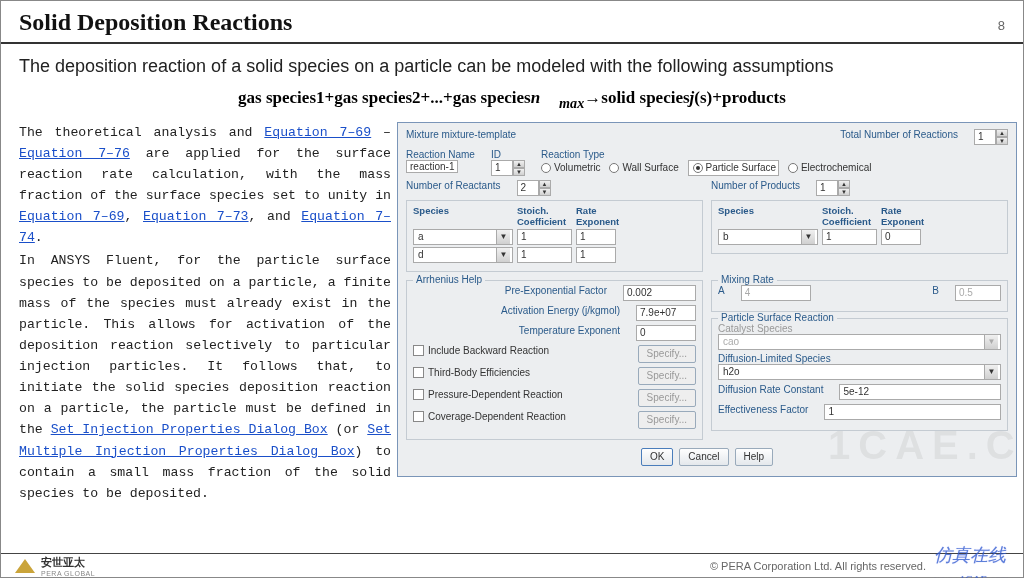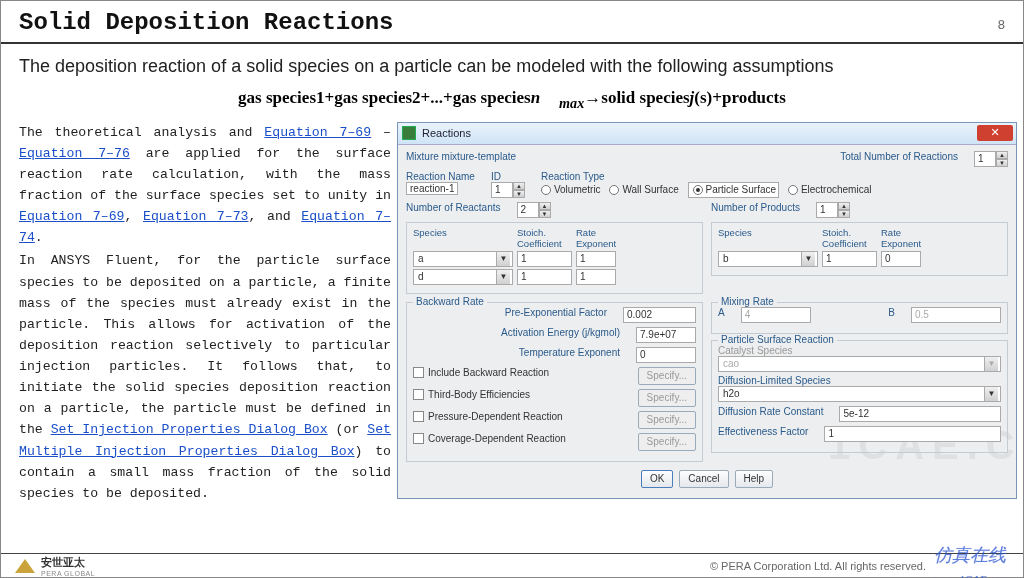--- a/index.html
+++ b/index.html
@@ -1,19 +1,19 @@
 <!DOCTYPE html>
 <html><head>
 <meta charset="utf-8">
 <style>
   * { box-sizing: border-box; margin: 0; padding: 0; }
   html, body { width: 1024px; height: 578px; font-family: "Segoe UI", Arial, sans-serif; background: #fff; }
   .slide { width: 1024px; height: 578px; border: 1px solid #888; position: relative; background: #fff; }
   .header { border-bottom: 2px solid #333; padding: 8px 18px 6px 18px; display: flex; justify-content: space-between; align-items: baseline; }
-  .title { font-family: Liberation Mono, monospace; font-weight: bold; font-size: 24px; color: #111; }
+  .title { font-family: Liberation Serif, serif; font-weight: bold; font-size: 24px; color: #111; }
   .pagenum { font-size: 13px; color: #666; }
   .intro { padding: 10px 18px 4px 18px; font-size: 18px; color: #222; line-height: 1.35; }
   .formula { text-align: center; font-family: Georgia, "Times New Roman", serif; font-weight: bold; font-size: 17px; padding: 6px 0 10px 0; }
   .formula sub { font-style: italic; font-weight: bold; padding-left: 19px; }
   .content { display: flex; padding: 0 6px 0 18px; gap: 6px; }
   .textcol { width: 372px; font-size: 13.2px; line-height: 1.6; text-align: justify; color: #222; }
   .textcol p { margin-bottom: 2px; font-family: Liberation Mono, monospace; }
   a.eq { color: #1a4fc9; text-decoration: underline; }
   .dlgcol { flex: 1; }
   .dialog { border: 1px solid #7a95b8; background: #eceef0; font-family: Tahoma, Arial, sans-serif; font-size: 10px; color: #333; position: relative; }
@@ -30,21 +30,21 @@
   .spin { display: inline-flex; }
   .spin .ud { width: 12px; display: flex; flex-direction: column; }
   .spin .ud span { height: 8px; background: linear-gradient(#f0f0f0,#d0d0d0); border: 1px solid #aaa; font-size: 6px; text-align: center; line-height: 6px; }
   .radio { display: inline-flex; align-items: center; gap: 3px; margin-right: 6px; }
   .radio .dot { width: 10px; height: 10px; border: 1px solid #777; border-radius: 50%; background: #fff; position: relative; }
   .radio.sel .dot::after { content: ""; position: absolute; left: 2px; top: 2px; width: 4px; height: 4px; background: #333; border-radius: 50%; }
   .group { border: 1px solid #c4cbd2; padding: 4px 6px 6px 6px; margin-top: 4px; position: relative; }
   .grouplbl { position: absolute; top: -7px; left: 6px; background: #eceef0; padding: 0 3px; color: #2a5a8a; font-size: 10px; }
   .cols2 { display: flex; gap: 8px; }
   .col { flex: 1; }
-  .tblhead { display: flex; color: #2a5a8a; font-size: 9.5px; gap: 4px; margin-bottom: 2px; }
+  .tblhead { display: flex; color: #2a5a8a; font-size: 9.5px; gap: 4px; margin-bottom: 2px; font-weight: bold; }
   .tblrow { display: flex; gap: 4px; margin-bottom: 2px; align-items: center; }
   .chk { display: inline-flex; align-items: center; gap: 4px; }
   .chk .box { width: 11px; height: 11px; border: 1px solid #888; background: #fff; }
   .btn { background: linear-gradient(#fefefe,#e4e8ec); border: 1px solid #9ab; border-radius: 2px; height: 18px; padding: 0 8px; font-size: 10px; line-height: 16px; }
   .btn.disabled { color: #999; background: #eee; }
   .btnrow { display: flex; justify-content: center; gap: 6px; padding: 8px 0 2px 0; }
   .footer { position: absolute; bottom: 0; left: 0; right: 0; height: 24px; border-top: 1.5px solid #444; display: flex; justify-content: space-between; align-items: center; padding: 0 14px; font-size: 11px; }
   .logo { display: flex; align-items: center; gap: 6px; font-weight: bold; color: #333; }
   .logotriangle { width: 0; height: 0; border-left: 10px solid transparent; border-right: 10px solid transparent; border-bottom: 14px solid #caa43a; position: relative; }
   .subbrand { font-size: 7px; font-weight: normal; letter-spacing: 0.5px; color: #888; }
@@ -73,25 +73,20 @@
       <p>
         <span>The theoretical analysis and </span><a class="eq" href="#">Equation 7–69</a><span> – </span><a class="eq" href="#">Equation 7–76</a><span> are applied for the surface reaction rate calculation, with the mass fraction of the surface species set to unity in </span><a class="eq" href="#">Equation 7–69</a><span>, </span><a class="eq" href="#">Equation 7–73</a><span>, and </span><a class="eq" href="#">Equation 7–74</a><span>.</span>
       </p>
       <p>
         <span>In ANSYS Fluent, for the particle surface species to be deposited on a particle, a finite mass of the species must already exist in the particle. This allows for activation of the deposition reaction selectively to particular injection particles. It follows that, to initiate the solid species deposition reaction on a particle, the particle must be defined in the </span><a class="eq" href="#">Set Injection Properties Dialog Box</a><span> (or </span><a class="eq" href="#">Set Multiple Injection Properties Dialog Box</a><span>) to contain a small mass fraction of the solid species to be deposited.</span>
       </p>
     </div>
 
     <div class="dlgcol">
       <div class="dialog">
-        <div class="titlebar">
-          <span class="icon"></span>
-          <span class="ttxt">Reactions</span>
-          <span class="closex">✕</span>
-        </div>
         <div class="dlgbody">
           <div class="watermark">1CAE.COM</div>
 
           <div class="row">
             <span class="lbl">Mixture mixture-template</span>
             <span style="flex:1"></span>
             <span class="lbl">Total Number of Reactions</span>
             <span class="spin">
                 <span class="inp" style="width:22px">1</span>
                 <span class="ud">
@@ -204,21 +199,21 @@
                   <span class="inp" style="width:55px">1</span>
                   <span class="inp" style="width:40px">0</span>
                 </div>
               </div>
             </div>
           </div>
 
           <div class="cols2" style="margin-top:4px">
             <div class="col">
               <div class="group">
-                <span class="grouplbl">Backward Rate</span>
+                <span class="grouplbl">Arrhenius Help</span>
                 <div class="row" style="justify-content:flex-end">
                   <span class="lbl">Pre-Exponential Factor</span>
                   <span class="inp" style="width:73px">0.002</span>
                 </div>
                 <div class="row" style="justify-content:flex-end">
                   <span class="lbl">Activation Energy (j/kgmol)</span>
                   <span class="inp" style="width:60px">7.9e+07</span>
                 </div>
                 <div class="row" style="justify-content:flex-end">
                   <span class="lbl">Temperature Exponent</span>
@@ -259,21 +254,21 @@
               </div>
             </div>
             <div class="col">
               <div class="group">
                 <span class="grouplbl">Mixing Rate</span>
                 <div class="row">
                   <span class="lbl">A</span>
                   <span class="inp" style="width:70px; color:#aaa">4</span>
                   <span style="flex:1"></span>
                   <span class="lbl">B</span>
-                  <span class="inp" style="width:90px; color:#aaa">0.5</span>
+                  <span class="inp" style="width:46px; color:#aaa">0.5</span>
                 </div>
               </div>
               <div class="group" style="margin-top:6px">
                 <span class="grouplbl">Particle Surface Reaction</span>
                 <div class="lbl" style="color:#999">Catalyst Species</div>
                 <span class="sel" style="width:100%; color:#aaa">
                     <span>cao</span>
                     <span class="arrow">▼</span>
                   </span>
                 <div class="lbl" style="margin-top:3px">Diffusion-Limited Species</div>

